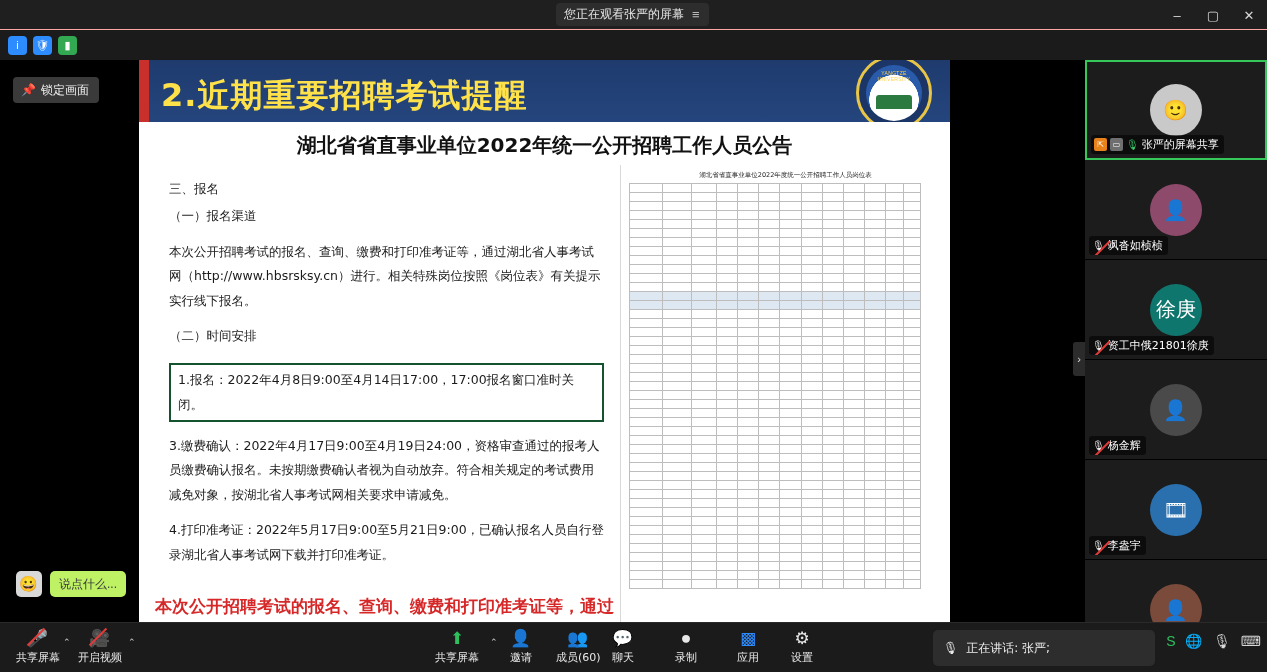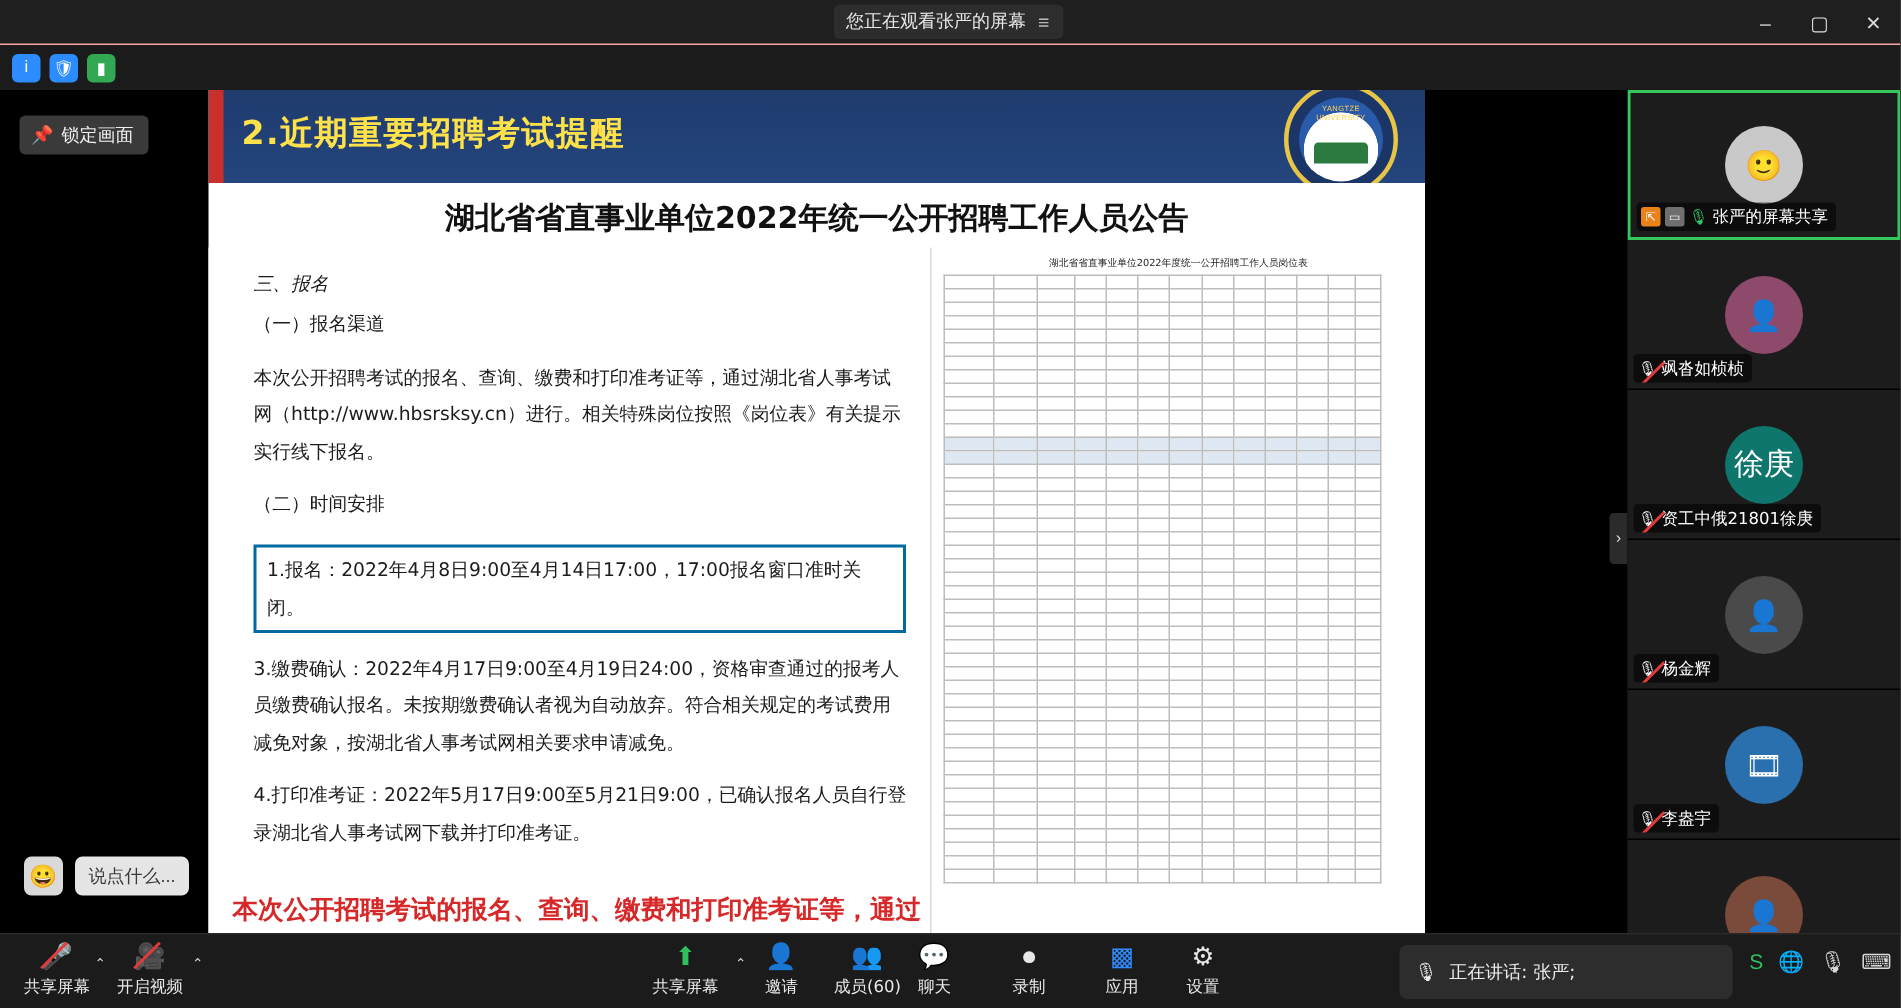--- a/index.html
+++ b/index.html
@@ -106,21 +106,21 @@
     z-index: 6;
   }
   .react-emoji {
     width: 26px; height: 26px; border-radius: 5px;
     background: #d9d9d9;
     display: flex; align-items: center; justify-content: center;
     font-size: 15px;
   }
   .react-say {
     height: 26px; border-radius: 5px;
-    background: #e5e5e5; color: #3a3a3a;
+    background: #bef264; color: #3a3a3a;
     font-size: 12px; display: flex; align-items: center;
     padding: 0 9px;
   }
 
   
   .shared {
     position: absolute; top: 0; left: 139px;
     width: 811px; height: 562px;
     background: #ffffff;
   }
@@ -130,21 +130,21 @@
     background: linear-gradient(180deg,#1f3b6e 0%, #24457d 100%);
     overflow: hidden;
   }
   .slide-header .bar-accent {
     position: absolute; left: 0; top: 0; width: 10px; height: 62px;
     background: #c9302c;
   }
   .slide-title {
     position: absolute; left: 22px; top: 14px;
     color: #ffe24a;
-    font-size: 22px;
+    font-size: 32px;
     font-weight: bold;
     font-family: "DejaVu Sans", sans-serif;
     letter-spacing: 1px;
   }
   .logo-badge {
     position: absolute; right: 18px; top: -5px;
     width: 76px; height: 76px; border-radius: 50%;
     background: #1b3566;
     border: 3px solid #e8c547;
     display: flex; align-items: center; justify-content: center;
@@ -185,24 +185,24 @@
   .doc-col {
     width: 500px;
     padding: 12px 16px 0 30px;
     font-family: "DejaVu Sans", sans-serif;
     font-size: 12.5px;
     color: #1b1b1b;
     line-height: 1.95;
     overflow: hidden;
   }
   .doc-col p { margin-bottom: 11px; }
-  .doc-col p.tight { margin-bottom: 3px; font-style: italic; }
+  .doc-col p.tight { margin-bottom: 3px; }
   .highlight-box {
     display: inline-block;
-    border: 2px solid #0369a1;
+    border: 2px solid #14532d;
     padding: 3px 7px;
     margin: 4px 0 12px;
   }
   .table-col {
     position: relative;
     width: 344px;
     background: #fff;
     border-left: 1px solid #d9d9d9;
     padding-top: 6px;
     overflow: hidden;

